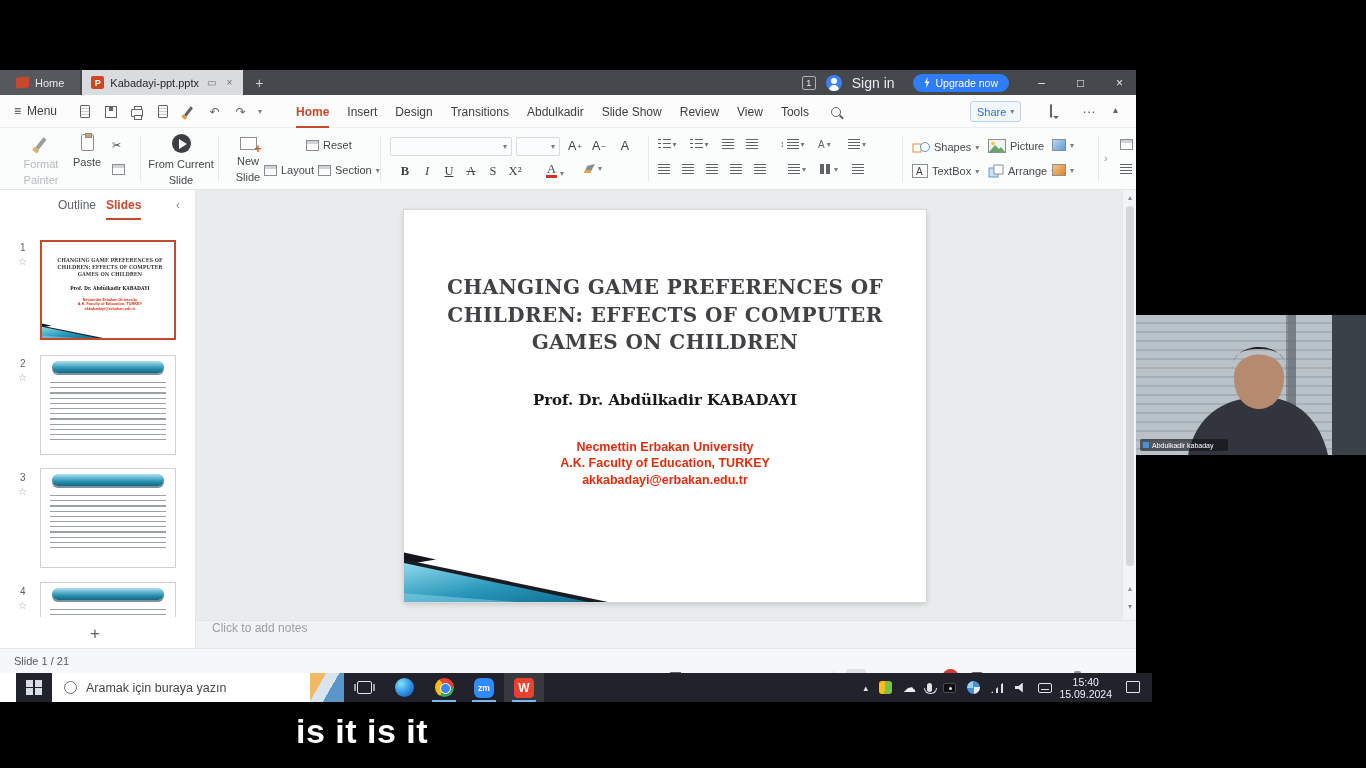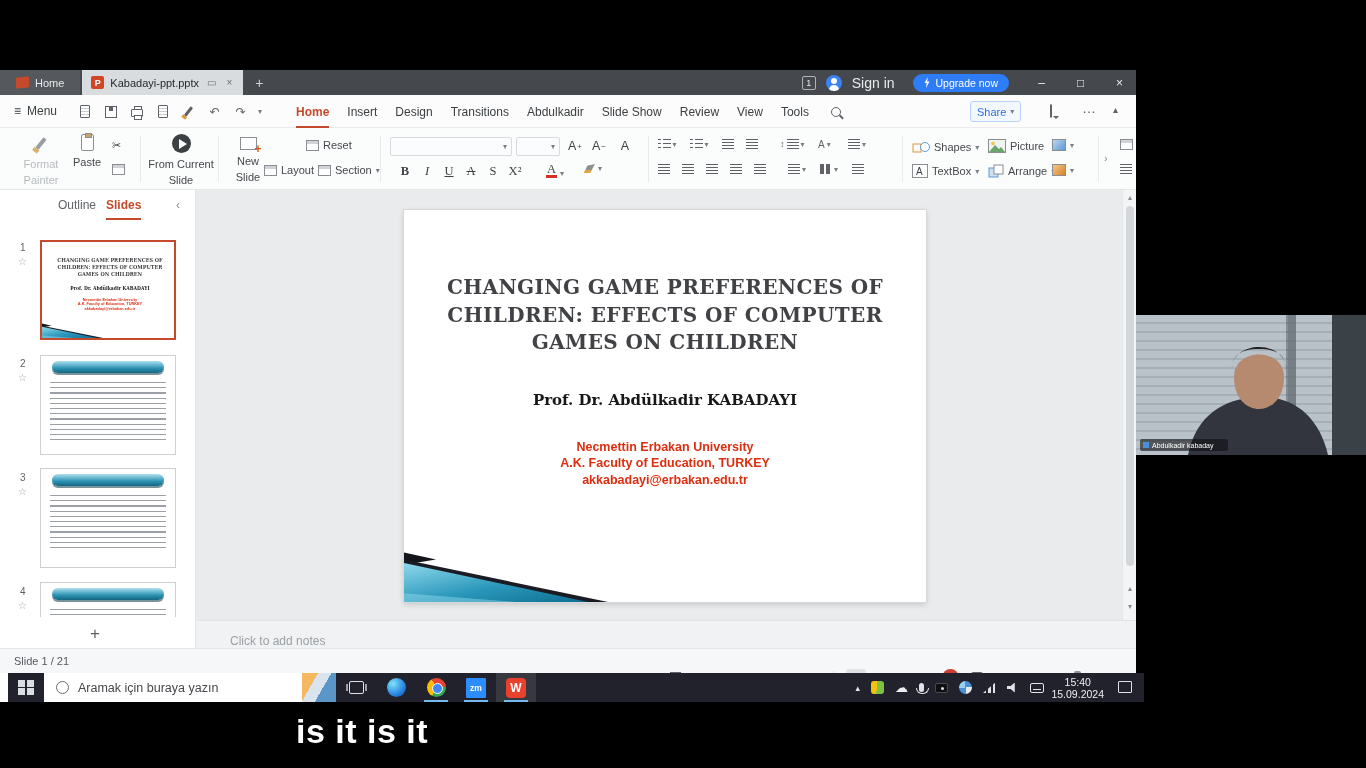--- a/index.html
+++ b/index.html
@@ -106,21 +106,21 @@
   .slide{position:absolute;left:208px;top:20px;width:522px;height:392px;background:#fff;box-shadow:0 0 0 1px #d6d8da,0 2px 6px rgba(0,0,0,.18);overflow:hidden}
   .slide-title{margin:64px auto 0;width:452px;text-align:center;font-family:"DejaVu Serif",serif;font-weight:bold;font-size:20px;line-height:27.5px;color:#404245;letter-spacing:.4px}
   .slide-author{margin:34px auto 0;text-align:center;font-family:"DejaVu Serif",serif;font-weight:bold;font-size:15px;color:#17181a}
   .slide-affil{margin:30px auto 0;text-align:center;font-family:"DejaVu Serif",serif;font-weight:bold;font-size:12.5px;line-height:16.5px;color:var(--slidered)}
   .slide-swoosh{position:absolute;left:0;bottom:0}
   .vscroll{position:absolute;right:0;top:0;width:14px;height:430px;background:#f3f4f5;border-left:1px solid #e5e7e9}
   .vthumb{position:absolute;left:3px;top:16px;width:8px;height:360px;background:#d4d7da;border-radius:4px}
   .varrow{position:absolute;left:0;width:14px;text-align:center;color:#8a8e93;font-size:8px}
 
   
-  .notesbar{position:absolute;left:196px;top:550px;width:940px;height:28px;background:#f1f2f3;border-top:1px solid #e2e4e6;display:flex;align-items:flex-end;padding-left:34px;color:#9aa0a6;font-size:12px}
+  .notesbar{position:absolute;left:196px;top:550px;width:940px;height:28px;background:#f1f2f3;border-top:1px solid #e2e4e6;display:flex;align-items:flex-start;padding-left:16px;color:#9aa0a6;font-size:12px}
   .statusbar{position:absolute;left:0;top:578px;width:100%;height:25px;background:#f6f7f8;border-top:1px solid #e3e5e7}
   .sb-left{position:absolute;left:14px;top:6px;font-size:11px;color:#55595e}
   .sb-right{position:absolute;right:10px;top:16px;height:25px;display:flex;align-items:center;gap:12px;color:#55595e}
   .ic-mon{width:14px;height:10px;border:1px solid #5f6368;border-radius:1px;position:relative}
   .ic-mon::after{content:"";position:absolute;left:4px;bottom:-3px;width:4px;height:2px;background:#5f6368}
   .ic-note2{width:11px;height:11px;border:1px solid #5f6368;position:relative}
   .ic-note2::after{content:"";position:absolute;right:-3px;bottom:-2px;width:7px;height:2px;background:#5f6368;transform:rotate(-45deg)}
   .ic-lines3{width:12px;height:9px;background:repeating-linear-gradient(#5f6368 0 1px,transparent 1px 4px)}
   .ic-bub{width:13px;height:10px;border:1px solid #5f6368;border-radius:2px;position:relative}
   .ic-bub::after{content:"";position:absolute;left:2px;bottom:-5px;border:3px solid transparent;border-top-color:#5f6368}
@@ -134,39 +134,39 @@
   .iv-r::after{content:"";position:absolute;left:1px;right:1px;top:2px;height:1px;background:#5f6368;box-shadow:0 2px #5f6368}
   .sb-play{width:17px;height:17px;border-radius:50%;background:var(--playred);position:relative}
   .sb-play::after{content:"";position:absolute;left:6.5px;top:4.5px;border-left:6px solid #fff;border-top:4px solid transparent;border-bottom:4px solid transparent}
   .ic-fit{width:12px;height:11px;border:1px solid #5f6368;border-radius:2px;position:relative}
   .ic-fit::after{content:"";position:absolute;left:3px;top:2.5px;width:4px;height:3px;border:1px solid #5f6368}
   .zbtn{font-size:13px;color:#5f6368}
   .track{width:58px;height:3px;background:#c6cacd;border-radius:2px;position:relative}
   .sthumb{position:absolute;left:26px;top:-5px;width:7px;height:13px;background:#8d949b;border-radius:2px}
 
   
-  .taskbar{position:absolute;left:8px;top:603px;width:100%;height:29px;background:#21222b;display:flex;align-items:flex-end}
+  .taskbar{position:absolute;left:16px;top:603px;width:100%;height:29px;background:#21222b;display:flex;align-items:flex-end}
   .startbtn{width:36px;height:29px;display:flex;align-items:center;justify-content:center}
   .winlogo{display:grid;grid-template-columns:7px 7px;grid-template-rows:7px 7px;gap:1.5px}
   .winlogo i{background:#d8dee4}
   .searchbox{position:relative;width:292px;height:29px;background:#fff;display:flex;align-items:center;padding-left:34px}
   .cortana{position:absolute;left:12px;top:8px;width:13px;height:13px;border:1.5px solid #6a6e72;border-radius:50%}
   .searchbox input{border:none;outline:none;width:200px;font-size:12.5px;color:#3c4043;background:transparent}
   .searchbox input::placeholder{color:#45484c}
   .searchimg{position:absolute;right:0;top:0;width:34px;height:29px;background:linear-gradient(120deg,#f4b860 0 32%,#d9e4ef 32% 58%,#5a96c8 58%)}
   .tbtn{position:relative;width:40px;height:29px;display:flex;align-items:center;justify-content:center}
   .tbtn.running::after{content:"";position:absolute;bottom:0;left:8px;right:8px;height:2px;background:#76b9ed}
   .tbtn.active{background:rgba(255,255,255,.1)}
   .taskview{width:15px;height:13px;border:1px solid #dfe3e6;border-radius:2px;position:relative}
   .taskview::before{content:"";position:absolute;left:-4px;top:2px;width:2px;height:7px;background:#9aa0a6}
   .taskview::after{content:"";position:absolute;right:-4px;top:2px;width:2px;height:7px;background:#9aa0a6}
   .edge{width:19px;height:19px;border-radius:50%;background:radial-gradient(circle at 32% 30%,#7ee3f6,#2f8de4 55%,#0d47a1)}
   .chrome{width:19px;height:19px;border-radius:50%;background:conic-gradient(from -30deg,#ea4335 0 33%,#34a853 0 66%,#fbbc05 0);position:relative}
   .chrome::after{content:"";position:absolute;left:5px;top:5px;width:9px;height:9px;border-radius:50%;background:#4285f4;border:1.5px solid #fff}
-  .zoomic{width:20px;height:20px;border-radius:1px;background:#2d8cff;color:#fff;font-size:8.5px;font-weight:bold;display:flex;align-items:center;justify-content:center}
+  .zoomic{width:20px;height:20px;border-radius:6px;background:#2d8cff;color:#fff;font-size:8.5px;font-weight:bold;display:flex;align-items:center;justify-content:center}
   .wpsic{width:20px;height:20px;border-radius:4px;background:#e8422e;color:#fff;font-size:12px;font-weight:bold;display:flex;align-items:center;justify-content:center}
   .tray{position:absolute;right:100px;height:29px;display:flex;align-items:center;gap:11px;color:#dfe3e6}
   .tr-chev{font-size:9px;color:#dfe3e6}
   .tr-av{width:13px;height:13px;border-radius:3px;background:conic-gradient(#7dc242 0 55%,#f4c20d 0)}
   .tr-cloud{font-size:13px;color:#eceff1;line-height:13px}
   .tr-mic{width:5px;height:9px;background:#dfe3e6;border-radius:3px;position:relative}
   .tr-mic::after{content:"";position:absolute;left:-3px;top:5px;width:11px;height:5px;border:1px solid #dfe3e6;border-top:none;border-radius:0 0 6px 6px}
   .tr-cam{width:13px;height:10px;background:#0f0f12;border:1px solid #4a4a52;border-radius:2px;position:relative}
   .tr-cam::after{content:"";position:absolute;left:4.5px;top:3px;width:3px;height:3px;border-radius:50%;background:#dfe3e6}
   .tr-globe{width:13px;height:13px;border-radius:50%;background:conic-gradient(#4a90d9 0 25%,#e8eaed 0 50%,#4a90d9 0 75%,#9bd1f0 0)}

